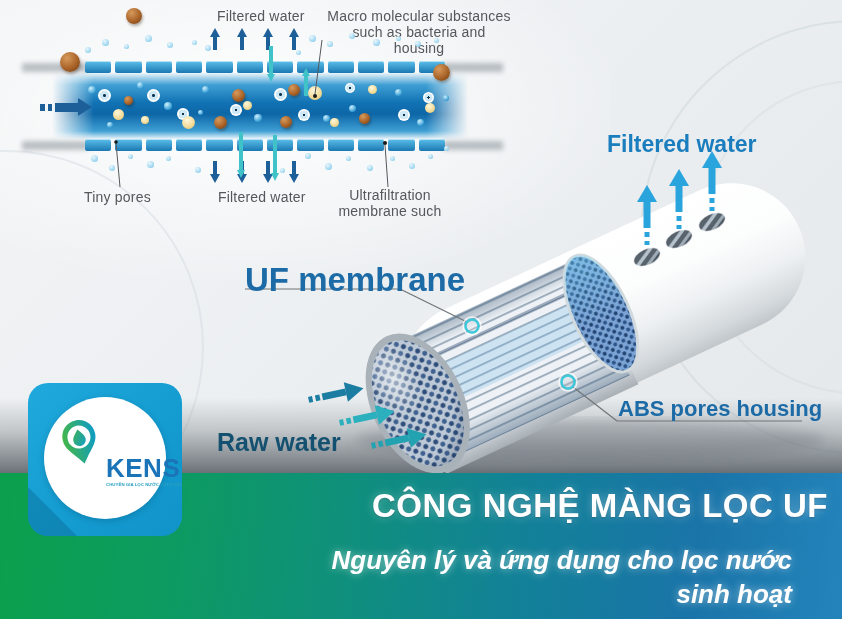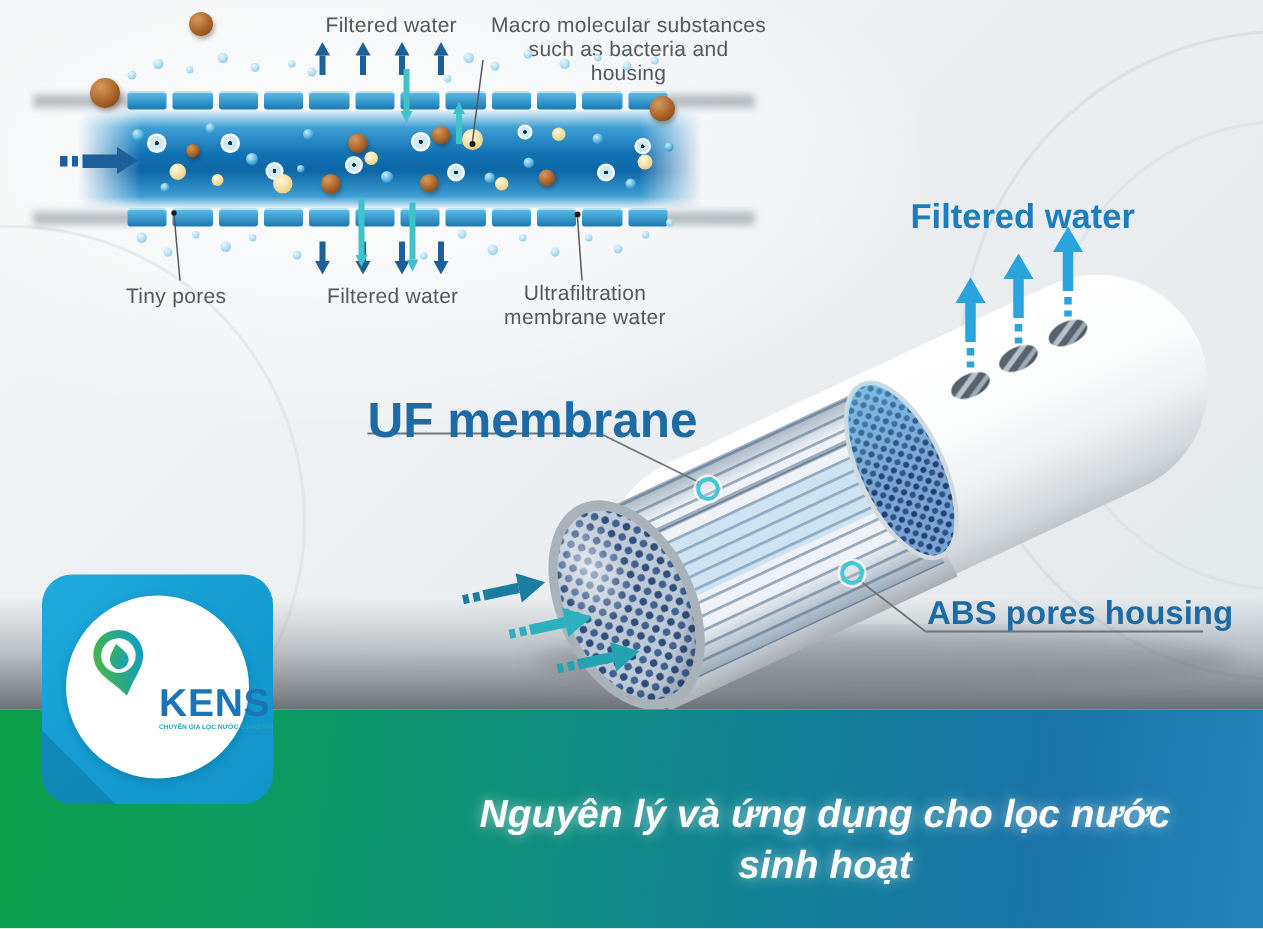--- a/index.html
+++ b/index.html
@@ -35,21 +35,21 @@
   
   .big-label{position:absolute;font-weight:bold;z-index:6;}
   
   #grey-band{position:absolute;left:0;top:398px;width:842px;height:75px;z-index:2;
      background:linear-gradient(180deg,rgba(120,127,133,0) 0%,rgba(118,125,131,.38) 45%,rgba(95,102,108,.78) 88%,rgba(84,91,97,.85) 100%);}
   #banner{position:absolute;left:0;top:473px;width:842px;height:146px;z-index:5;
      background:linear-gradient(97deg,#0ba04c 0%,#0d9a62 22%,#0f8f7d 42%,#128198 62%,#1a74a8 82%,#2384bb 100%);}
   #banner-title{position:absolute;left:368px;top:10px;width:464px;height:46px;line-height:46px;text-align:center;
      color:#fff;font-size:33px;font-weight:800;letter-spacing:.5px;
      text-shadow:0 0 10px rgba(255,255,255,.35),0 1px 2px rgba(0,40,60,.3);}
-  #banner-subtitle{position:absolute;left:308px;top:52px;width:484px;height:34px;line-height:34px;text-align:center;
+  #banner-subtitle{position:absolute;left:308px;top:70px;width:484px;height:34px;line-height:34px;text-align:right;
      color:#fff;font-size:26px;font-style:italic;font-weight:600;
      text-shadow:0 0 9px rgba(255,255,255,.55);}
   
   #logo{position:absolute;left:28px;top:383px;width:154px;height:153px;border-radius:20px;overflow:hidden;z-index:7;
      background:linear-gradient(135deg,#1fa9dc,#149bd0 60%,#1193c8);}
   #logo-fold{position:absolute;left:-20px;top:84px;width:270px;height:170px;background:rgba(11,116,160,.55);
      transform:rotate(45deg);transform-origin:top left;}
   #logo-circle{position:absolute;left:16px;top:14px;width:122px;height:122px;border-radius:50%;background:#fff;
      box-shadow:0 2px 6px rgba(0,60,90,.25);}
   #kensi-text{position:absolute;left:62px;top:58px;font-size:26px;font-weight:800;letter-spacing:.5px;
@@ -112,21 +112,21 @@
 
     <div class="dlab" style="left:217px;top:8px;">Filtered water</div>
     <div class="dlab" style="left:326px;top:8px;width:186px;text-align:center;">
       <div>Macro molecular substances</div>
       <div>such as bacteria and housing</div>
     </div>
     <div class="dlab" style="left:84px;top:189px;">Tiny pores</div>
     <div class="dlab" style="left:218px;top:189px;">Filtered water</div>
     <div class="dlab" style="left:330px;top:187px;width:120px;text-align:center;">
       <div>Ultrafiltration</div>
-      <div>membrane water</div>
+      <div>membrane such</div>
     </div>
   <div class="p pb" style="left: 126px; top: 8px; width: 16px; height: 16px;"></div>
       <div class="p pb" style="left: 60px; top: 52px; width: 20px; height: 20px;"></div>
       <div class="p pb" style="left: 432.5px; top: 63.5px; width: 17px; height: 17px;"></div>
       <div class="p pb" style="left: 231.5px; top: 88.5px; width: 13px; height: 13px;"></div>
       <div class="p pb" style="left: 288px; top: 84px; width: 12px; height: 12px;"></div>
       <div class="p pb" style="left: 213.5px; top: 115.5px; width: 13px; height: 13px;"></div>
       <div class="p pb" style="left: 280px; top: 116px; width: 12px; height: 12px;"></div>
       <div class="p pb" style="left: 123.5px; top: 95.5px; width: 9px; height: 9px;"></div>
       <div class="p pb" style="left: 358.5px; top: 112.5px; width: 11px; height: 11px;"></div>
@@ -386,22 +386,24 @@
     </g>
     <g>
       <circle cx="568" cy="382" r="9" stroke="rgba(255,255,255,.75)" stroke-width="1.5" fill="none"></circle>
       <circle cx="568" cy="382" r="6.5" stroke="#3fc8da" stroke-width="2.5" fill="rgba(255,255,255,.2)"></circle>
     </g>
   </svg>
 
   <div class="big-label" style="left:607px;top:131px;font-size:23px;color:var(--filtered-blue,#1a7dbd);">Filtered water</div>
   <div class="big-label" style="left:245px;top:261px;font-size:33px;color:var(--label-blue,#1d6ba6);">UF membrane</div>
   <div class="big-label" style="left:618px;top:396px;font-size:22px;color:var(--label-blue,#1d6ba6);">ABS pores housing</div>
+  <div class="big-label" style="left:217px;top:428px;font-size:25px;color:var(--raw-navy,#14506f);z-index:3;">Raw water</div>
 
   <div id="banner">
+    <div id="banner-title">CÔNG NGHỆ MÀNG LỌC UF</div>
     <div id="banner-subtitle">Nguyên lý và ứng dụng cho lọc nước sinh hoạt</div>
   </div>
 
   <div id="logo">
     <div id="logo-fold"></div>
     <div id="logo-circle">
       <svg width="40" height="46" style="position:absolute;left:16px;top:22px;transform:rotate(-12deg);" viewBox="0 0 40 50">
         <defs>
           <linearGradient id="pinG" x1="0" y1="0" x2="1" y2="0">
             <stop offset="0" stop-color="#45b649"></stop>

